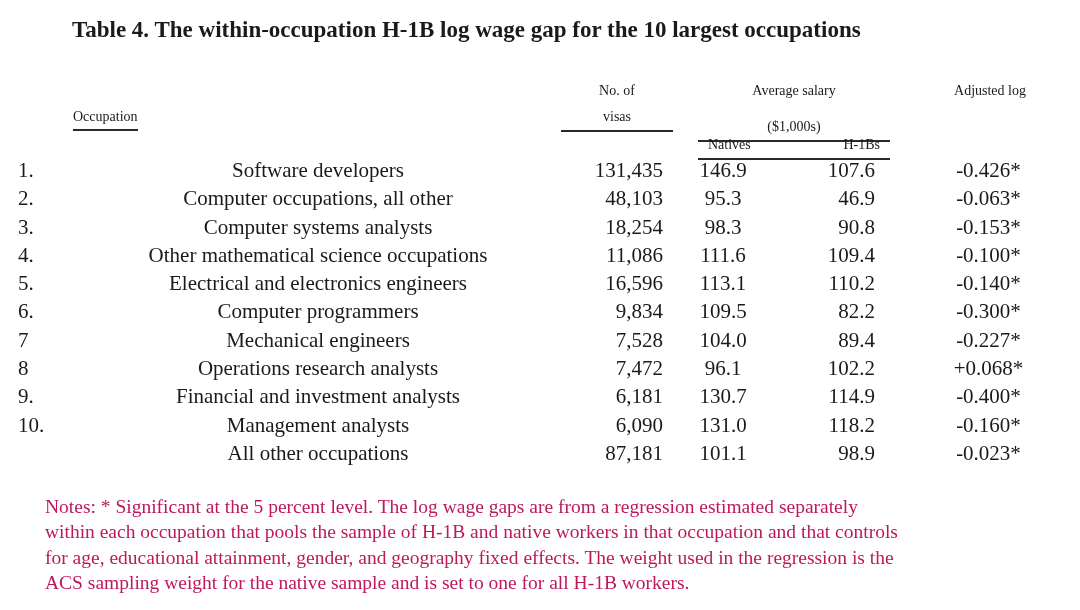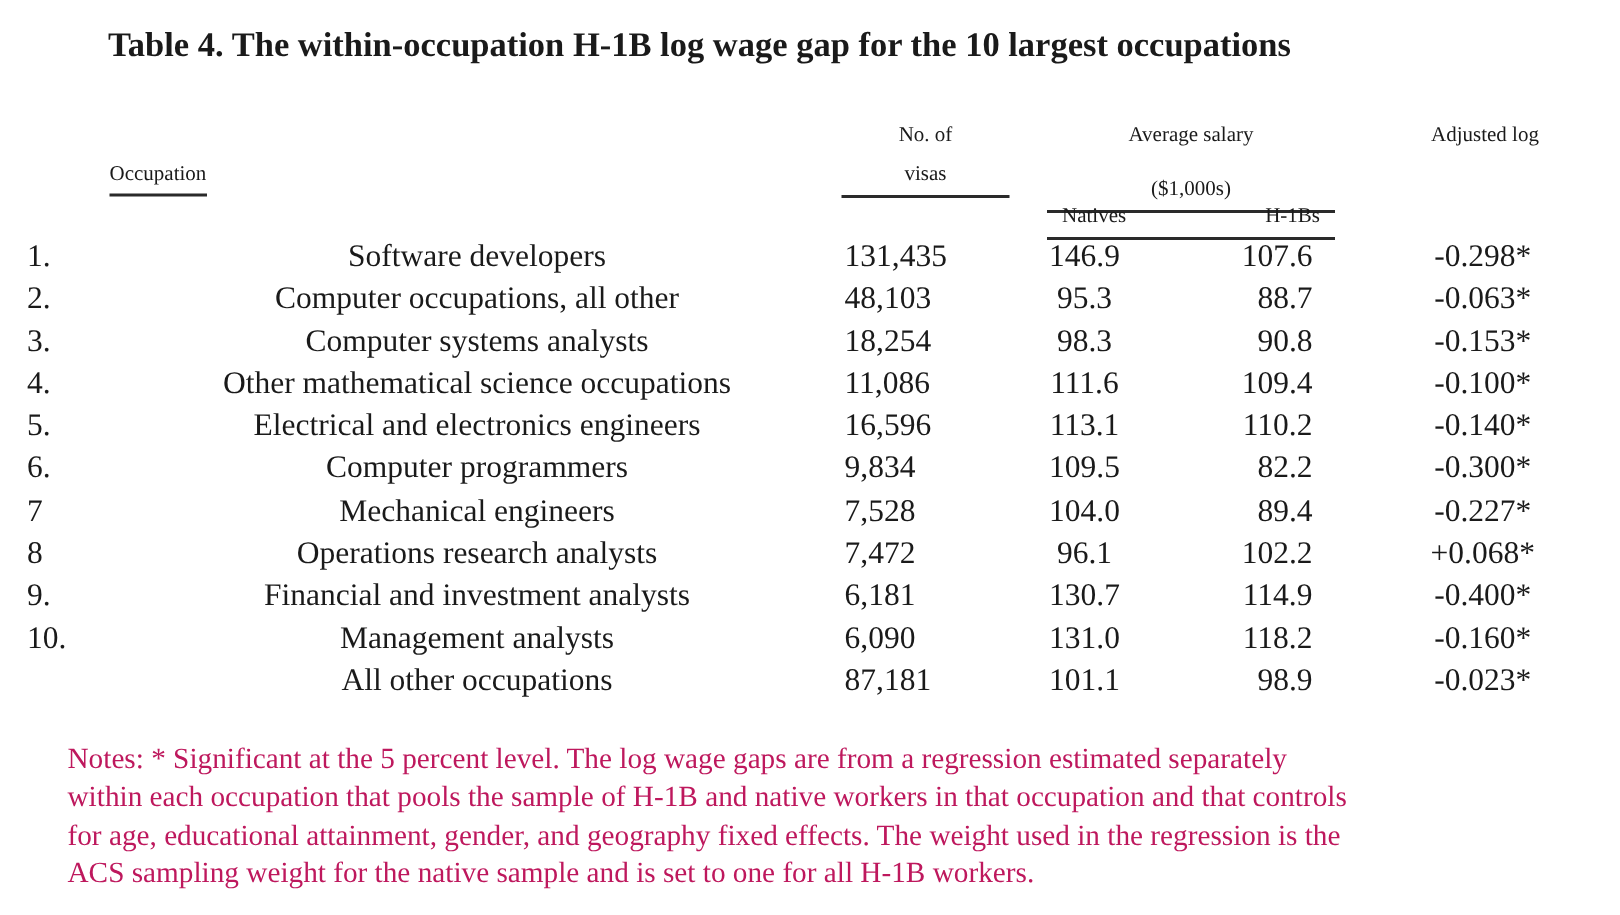--- a/index.html
+++ b/index.html
@@ -39,21 +39,21 @@
   .rows { position:absolute; left:18px; top:156px; width:1042px; }
   .row {
     display:grid;
     grid-template-columns:55px 490px 100px 120px 92px 185px;
     height:28.3px; line-height:28.3px;
     font-size:21px;
   }
   .c { white-space:nowrap; }
   .c.num   { text-align:left; }
   .c.occ   { text-align:center; }
-  .c.visas { }
+  .c.visas { text-align:right; }
   .c.nat   { text-align:center; }
   .c.h1b   { text-align:right; }
   .c.gap   { text-align:center; padding-left:42px; }
 
   .notes {
     position:absolute; left:45px; top:494px;
     font-size:19.5px; line-height:25.4px;
     color:#be185d;
   }
   .notes div { white-space:nowrap; }
@@ -82,29 +82,29 @@
 
   <div class="hdr h-adj">Adjusted log</div>
 
   <div class="rows">
     <div class="row">
       <div class="c num">1.</div>
       <div class="c occ">Software developers</div>
       <div class="c visas">131,435</div>
       <div class="c nat">146.9</div>
       <div class="c h1b">107.6</div>
-      <div class="c gap">-0.298*</div>
+      <div class="c gap">-0.426*</div>
     </div>
 
     <div class="row">
       <div class="c num">2.</div>
       <div class="c occ">Computer occupations, all other</div>
       <div class="c visas">48,103</div>
       <div class="c nat">95.3</div>
-      <div class="c h1b">88.7</div>
+      <div class="c h1b">46.9</div>
       <div class="c gap">-0.063*</div>
     </div>
 
     <div class="row">
       <div class="c num">3.</div>
       <div class="c occ">Computer systems analysts</div>
       <div class="c visas">18,254</div>
       <div class="c nat">98.3</div>
       <div class="c h1b">90.8</div>
       <div class="c gap">-0.153*</div>

